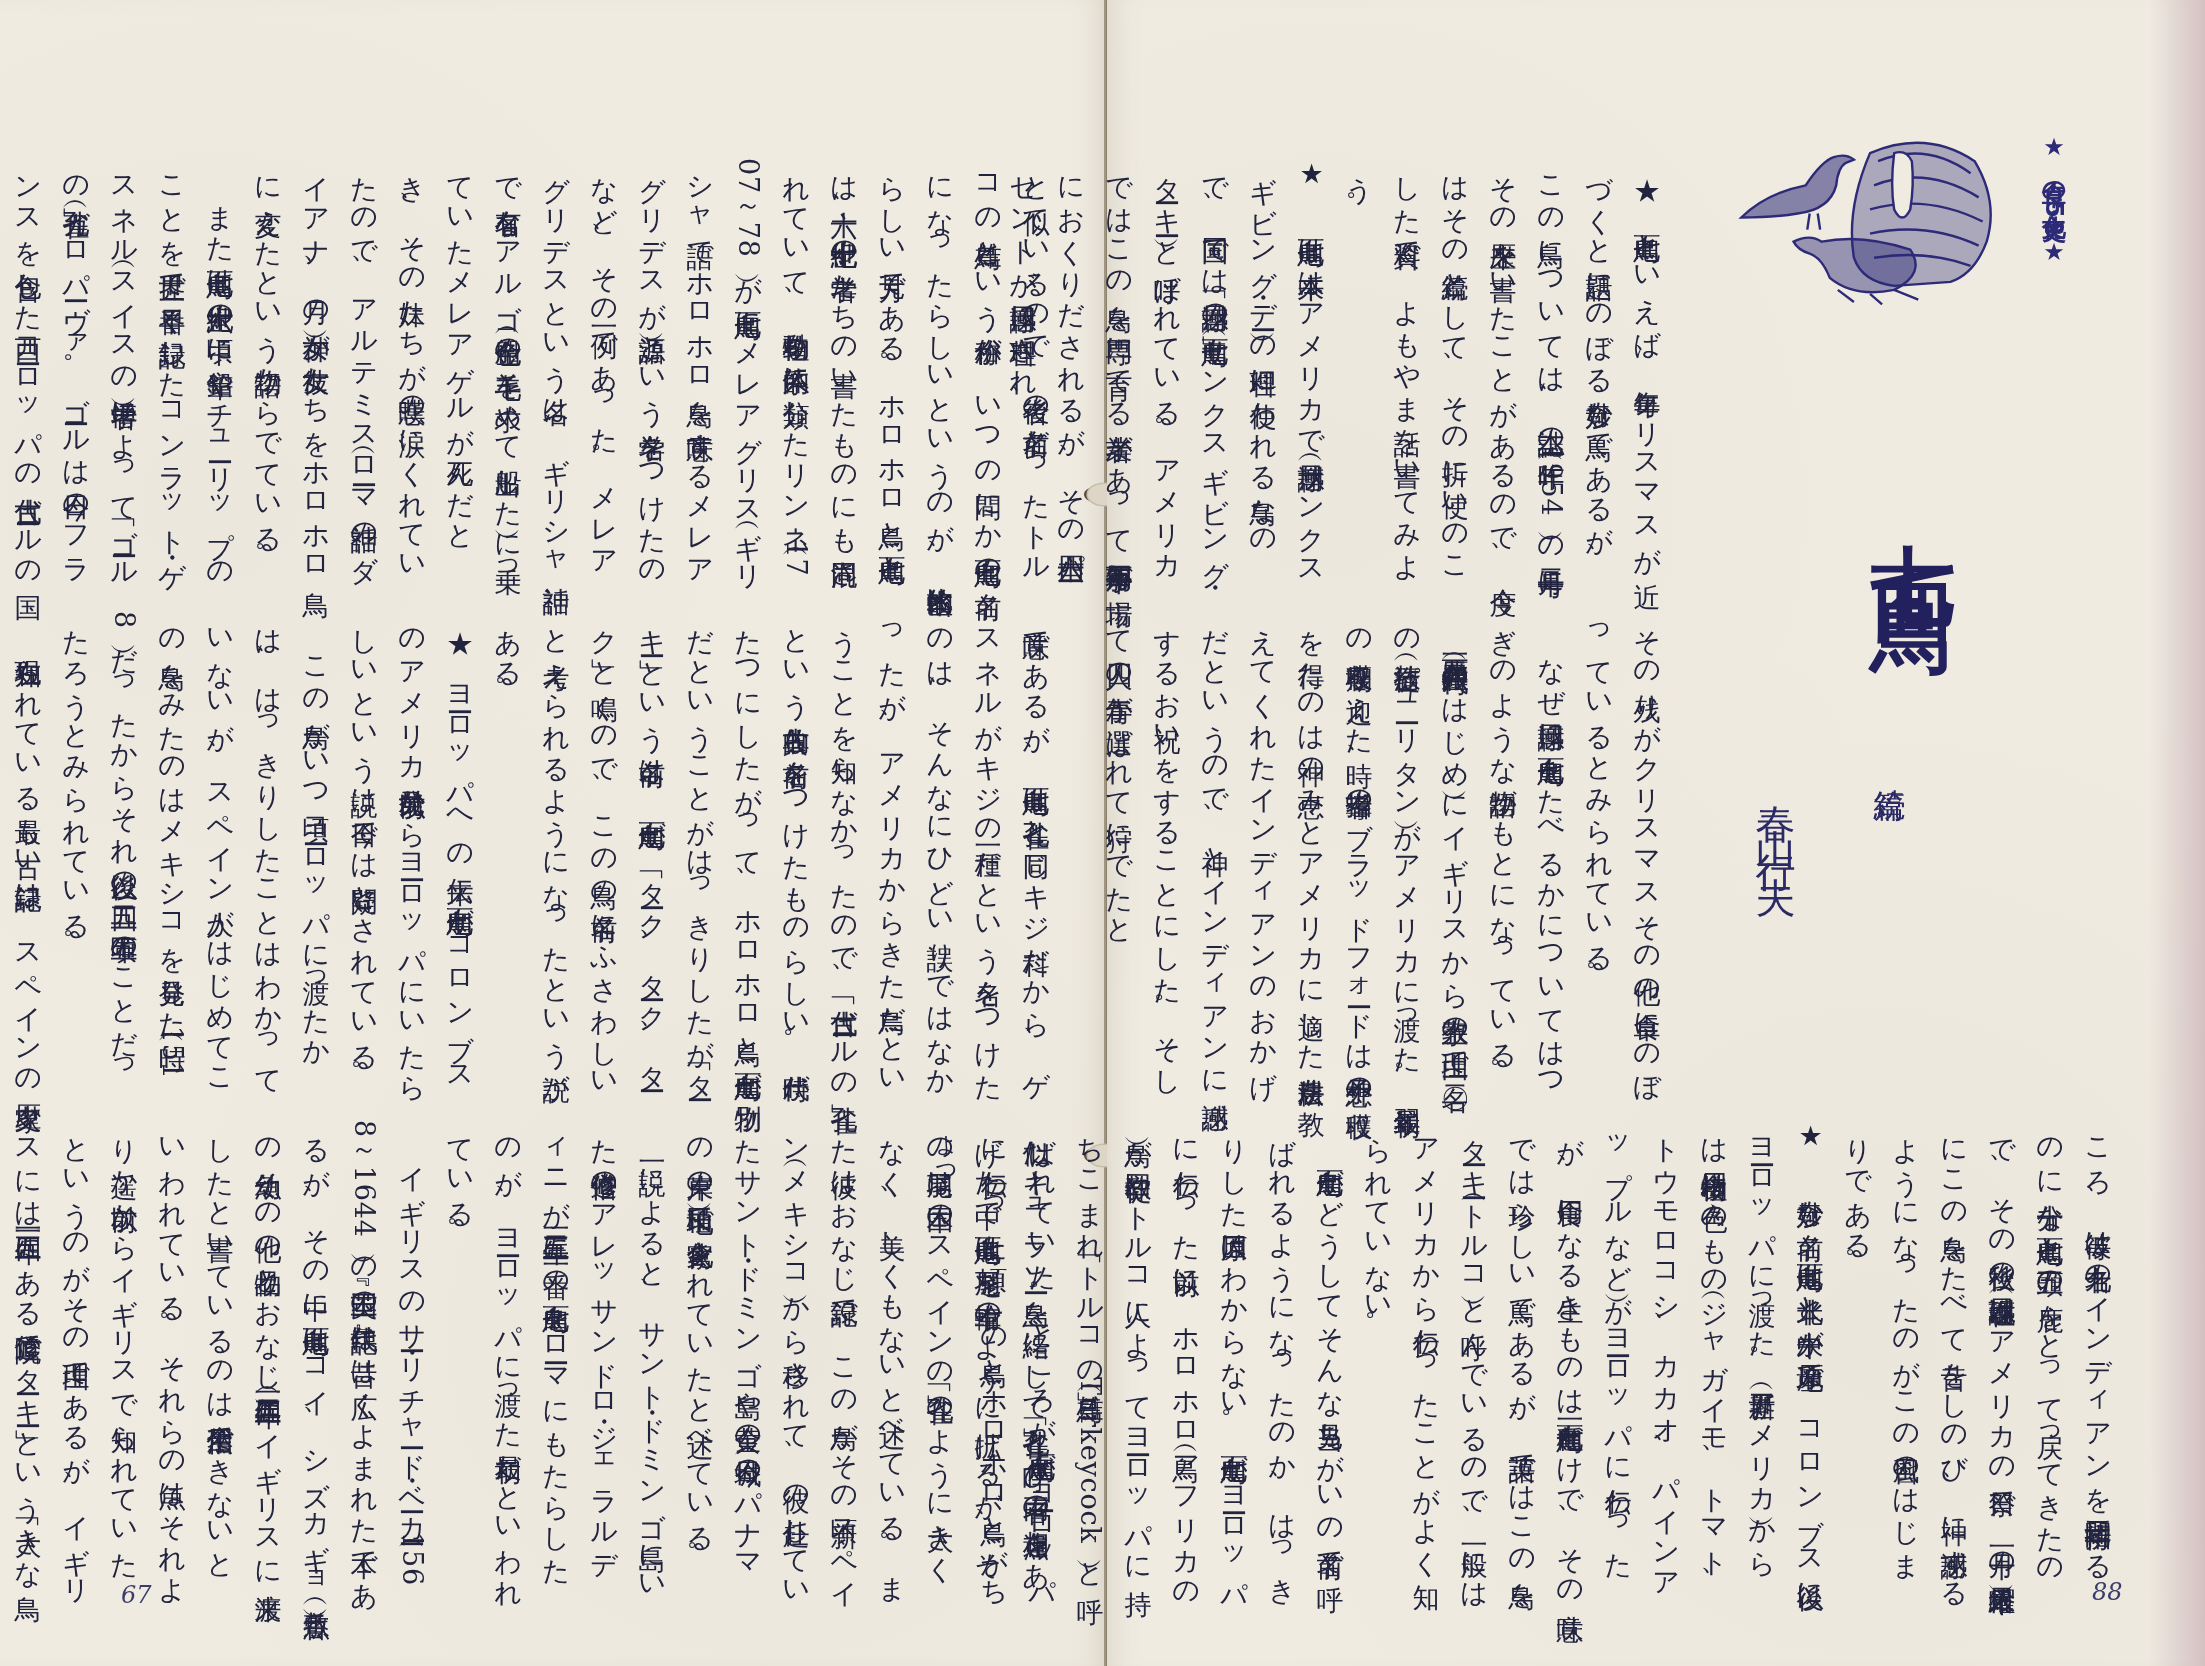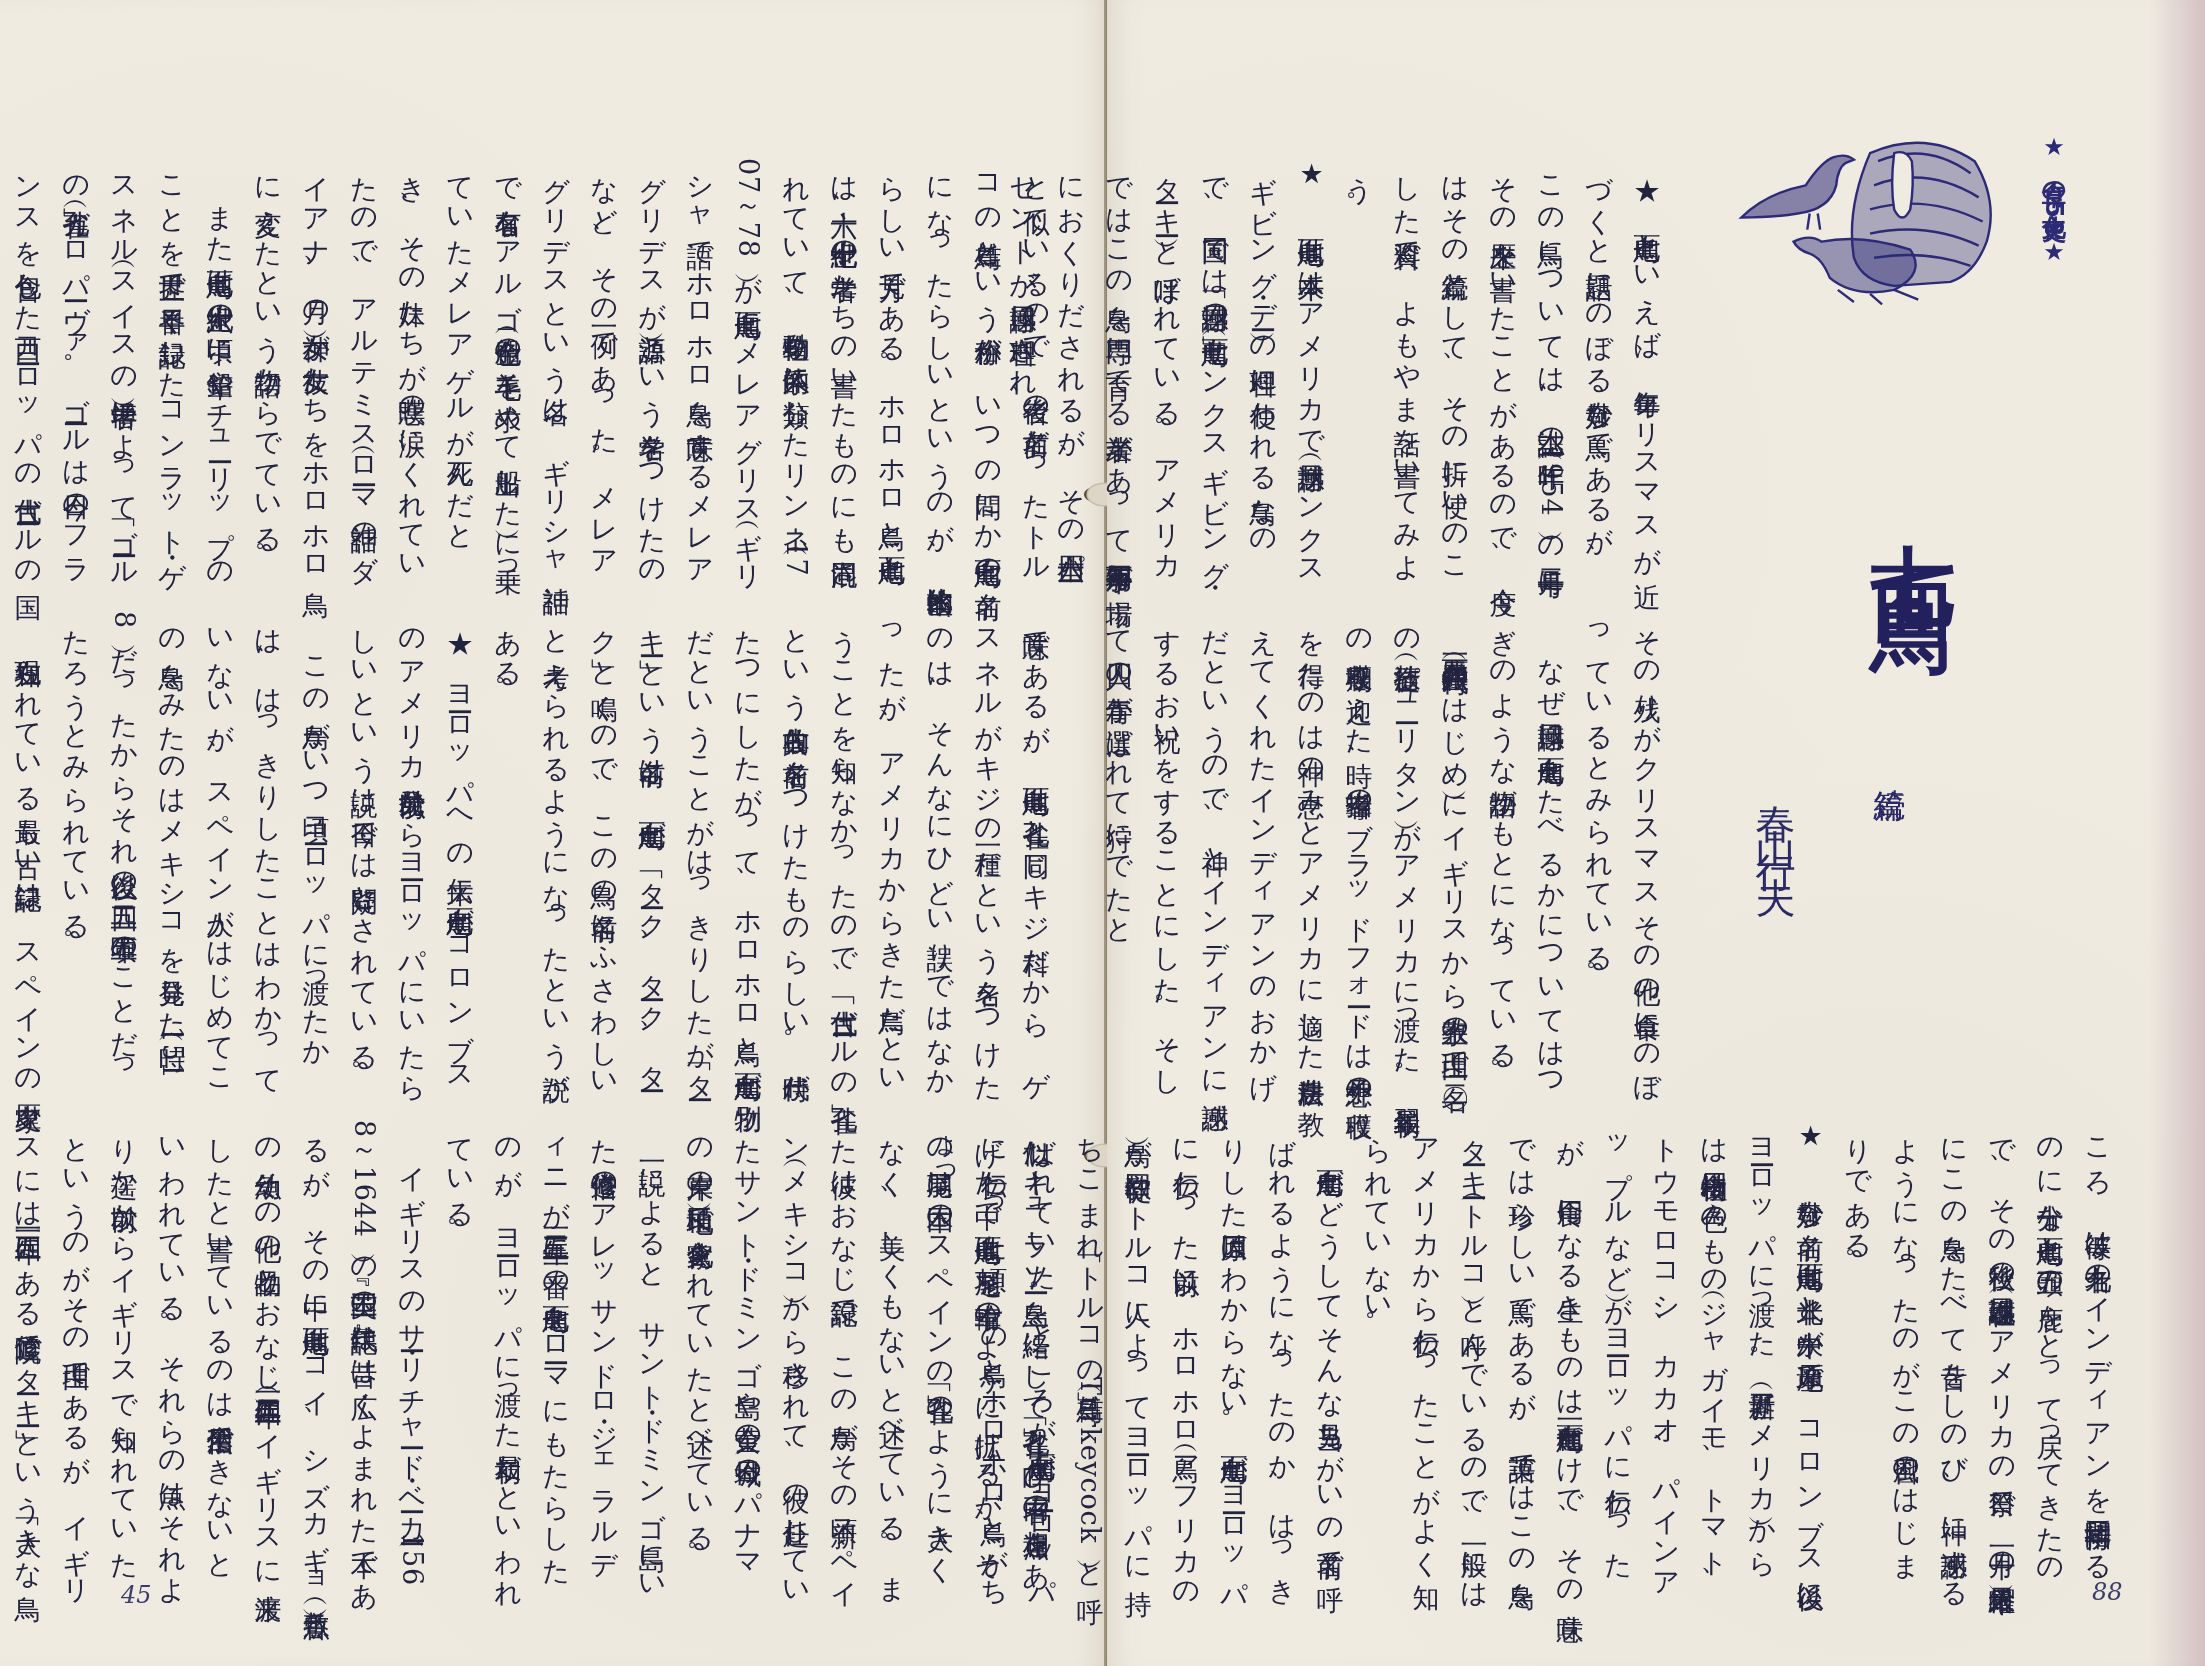--- a/index.html
+++ b/index.html
@@ -78,21 +78,21 @@
   <div class="page page-left">
     <div class="vtext block-top" style="left:117px; width:943px;">と似ているので、後者の名前だったトルコの雄鳥という俗称が、いつの間にか七面鳥の名前になったらしいというのが、比較的本当らしい見方である。ホロホロ鳥と七面鳥とは十六、十七世紀の学者たちの書いたものにも混同されていて、動植物を体系的に分類したリンネ（1707～78）が七面鳥にメレアグリス（ギリシャ語でホロホロ鳥を意味するメレアグリデスが語源）という学名をつけたのなど、その一例であった。メレアグリデスという名は、ギリシャ神話で有名なアルゴ船（金色の羊毛を求めて船出した）に乗っていたメレアゲルが死んだとき、その妹たちが悲嘆の涙にくれていたので、アルテミス（ローマ神話のダイアナ、月の女神）が彼女たちをホロホロ鳥に変えたという物語からでている。
 　また七面鳥は十六世紀の中頃に鉛筆やチューリップのことを世界で一番早く記録したコンラット・ゲスネル（スイスの博学者）によって「ゴールの孔雀」（ガロパーヴァ。ゴールは今日のフランスを包含した西ヨーロッパの古代ゴールの国のこと）と呼ばれたので、リンネはその名前をとって種名（属名のつぎにつける品種名）にした。七面鳥の学名（Meleagris gallopavo）はこのようにおかしな</div>
     <div class="vtext block-mid" style="left:117px; width:943px;">意味であるが、七面鳥は孔雀と同じキジ科だから、ゲスネルがキジの一種だという名をつけたのは、そんなにひどい誤りではなかったが、アメリカからきた鳥だということを知らなかったので、「古代ゴールの孔雀」という古典的な名前をつけたものらしい。時代がたつにしたがって、ホロホロ鳥と七面鳥が別物だということがはっきりしたが「ターキー」という名前は、七面鳥が、「ターク、ターク、ターク」と鳴くので、この鳥の名前にふさわしいと考えられるようになったという説がある。
 ★　ヨーロッパへの伝来　七面鳥がコロンブスのアメリカ発見以前からヨーロッパにいたらしいという説は今日では疑問とされている。
 　この鳥がいつ頃ヨーロッパに渡ったかは、はっきりしたことはわかっていないが、スペイン人がはじめてこの鳥をみたのはメキシコを発見した時（1518）だったからそれ以後の一五二四、五年頃のことだったろうとみられている。
 　現在知られている最も古い記録は、スペインの歴史家オヴィエドが一五二六年（二七年という説もある）に書いた『インドの自然誌』（その頃新大陸はインドの一部と考えられていた）で、その中で彼は七面鳥とそれによく</div>
     <div class="vtext block-bot" style="left:81px; width:979px;">似たキュラソー鳥を一緒にして「孔雀」と呼び両者の相違点をあげた中で七面鳥は尾羽を車輪のように拡げるが、その尾羽は本国のスペインの「孔雀」のように大きくなく、美しくもないと述べている。また彼はおなじ記録で、この鳥がその頃新スペイン（メキシコ）から移されて、彼の赴任していたサント・ドミンゴ島や黄金の城（今日のパナマの東岸の植民地）で家禽化されていたと述べている。
 　一説によると、サント・ドミンゴ島にいた修道僧のアレッサンドロ・ジェラルディニが一五二三年に一番の七面鳥をローマにもたらしたのが、ヨーロッパに渡った最初だといわれている。
 　イギリスのサー・リチャード・ベーカー（1568～1644）の『英国王の年代記』は昔は広くよまれた本であるが、その中に七面鳥はコイ、シズカギョ（敷香魚）の幼魚その他の物品とおなじ年（一五二四年）にイギリスに渡来したと書いているのは全然信用できないといわれている。それらの魚はそれより遥か以前からイギリスで知られていたというのがその理由であるが、イギリスには一五四一年にある修道院で「ターキー」という「大きな鳥の一種」が一羽丸ごと食卓の皿にのせられ</div>
-    <div class="page-num pn-left">45</div>
+    <div class="page-num pn-left">67</div>
   </div>
 
   <div class="gutter-line"></div>
   <div class="staple" style="top:484px;"></div>
   <div class="staple" style="top:1145px;"></div>
 
   <div class="page page-right">
     <div class="vtext block-top" style="left:64px; width:500px;">★　七面鳥といえば、毎年クリスマスが近づくと話題にのぼる奇妙な鳥であるが、この鳥については、本誌の一昨年（1954）の十二月号にその来歴を書いたことがあるので、今度はその続篇として、その折に使いのこした資料で、よもやま話を書いてみよう。
 ★　七面鳥は本来はアメリカで感謝日（サンクスギビング・デー）の料理に使われる鳥なので、同国では「感謝日の七面鳥」（サンクスギビング・ターキー）と呼ばれている。アメリカではこの鳥を専門に育てる業者があって毎年四千万羽が市場におくりだされるが、その六十四パーセントが感謝日に料理され、</div>
     <div class="vtext block-mid" style="left:56px; width:508px;">その残りがクリスマスその他の食卓にのぼっているとみられている。

